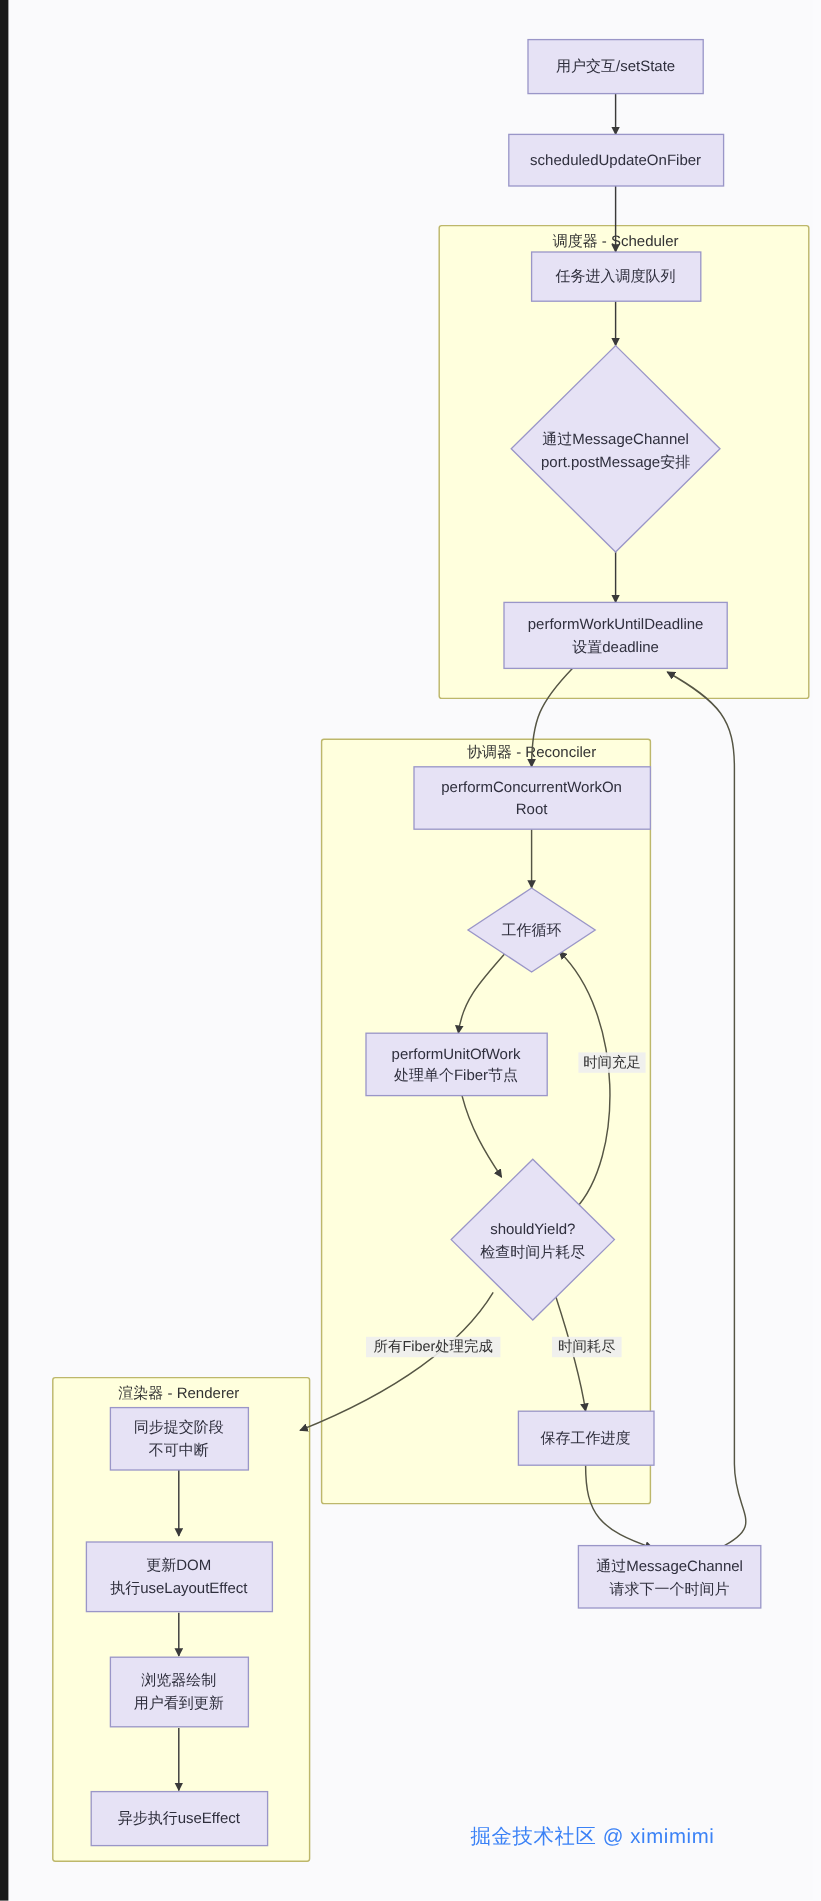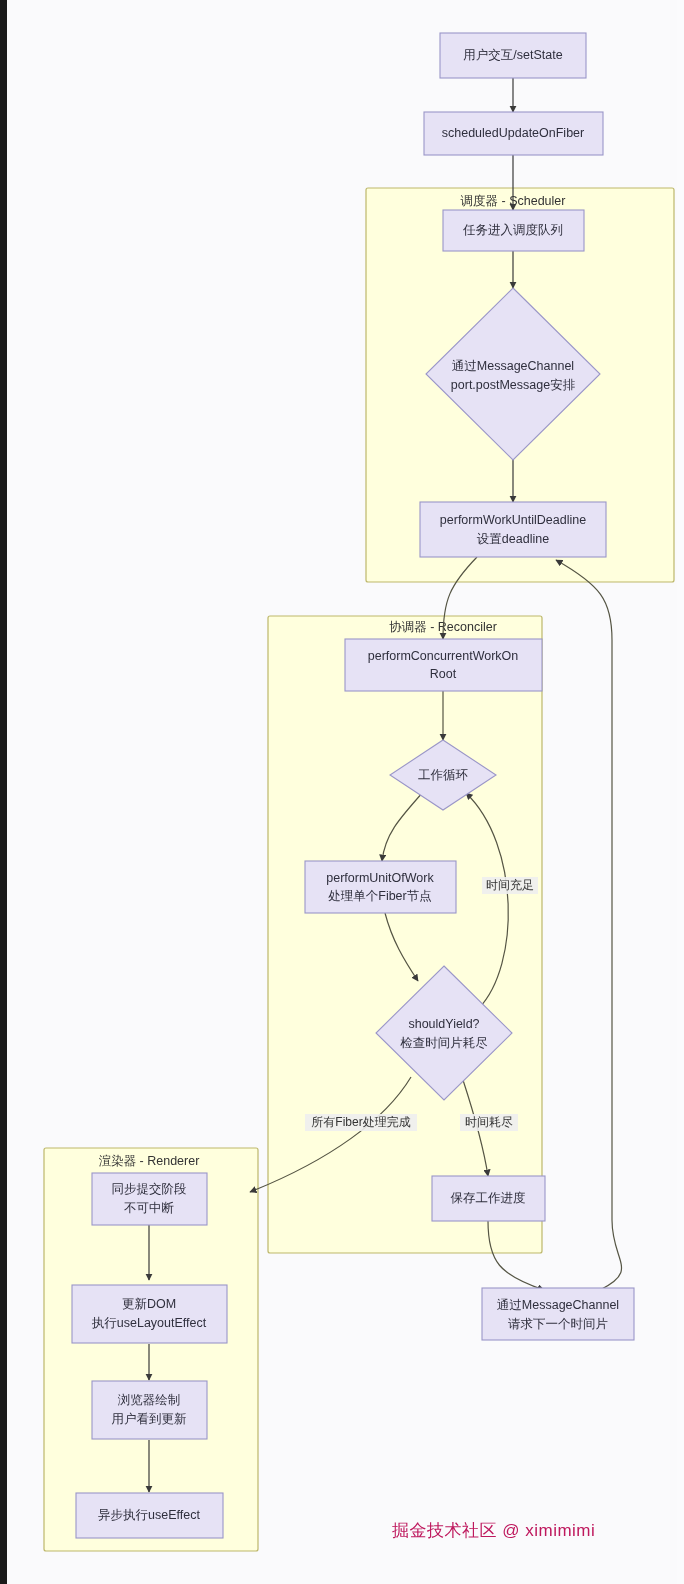--- a/index.html
+++ b/index.html
@@ -83,21 +83,21 @@
     font-size: 12px;
     fill: #333333;
     text-anchor: middle;
     dominant-baseline: middle;
   }
   .watermark {
     position: absolute;
     left: 392px;
     top: 1519px;
     font-size: 17px;
-    color: #be185d;
+    color: #3b82f6;
     letter-spacing: 0.5px;
     font-family: "Liberation Sans", "DejaVu Sans", sans-serif;
     white-space: nowrap;
   }
 </style>
 </head>
 <body>
 
 <div id="canvas">
 

